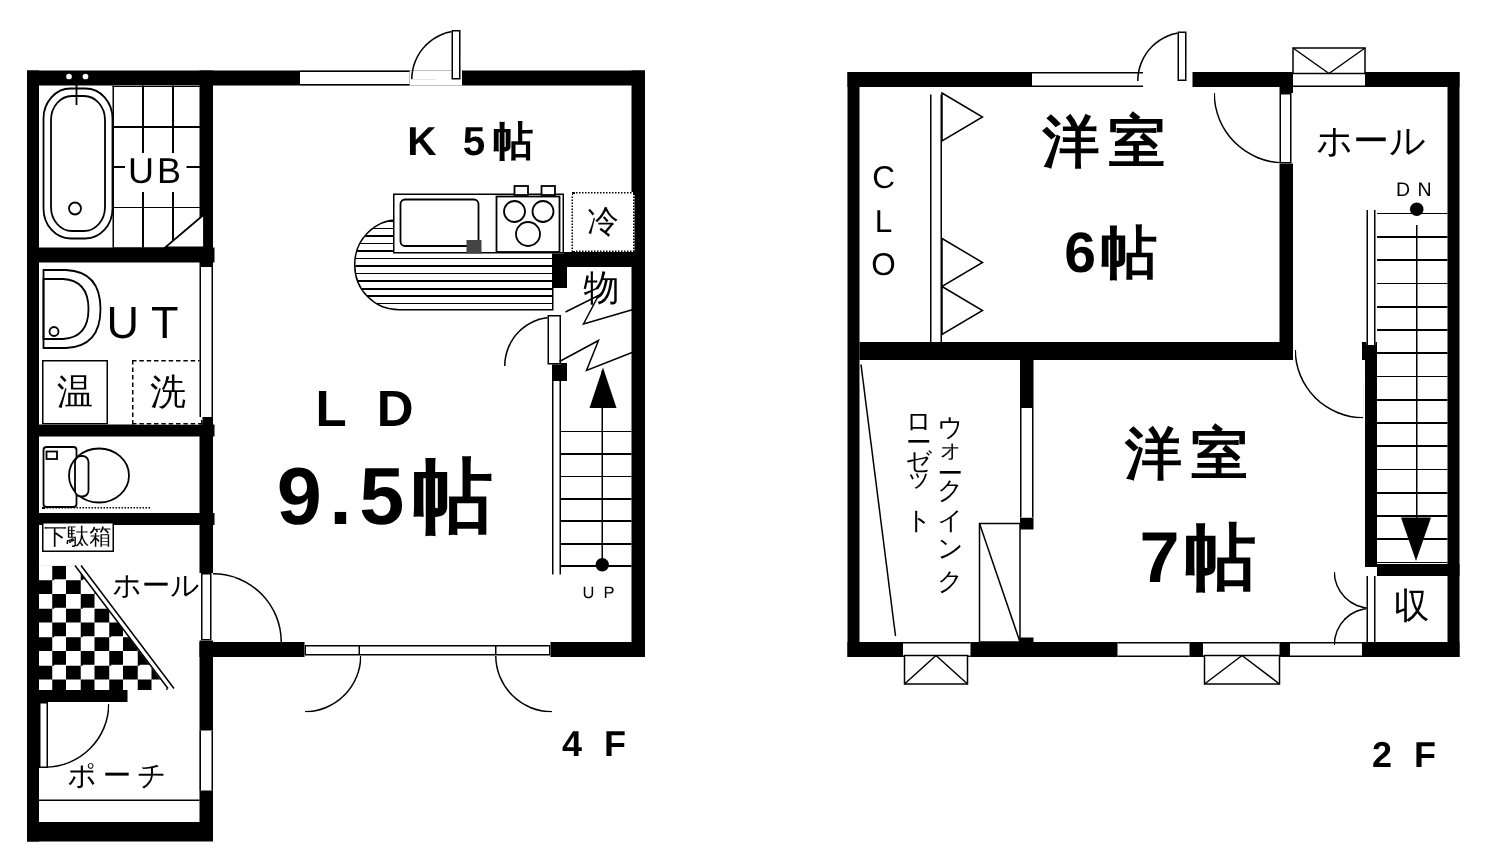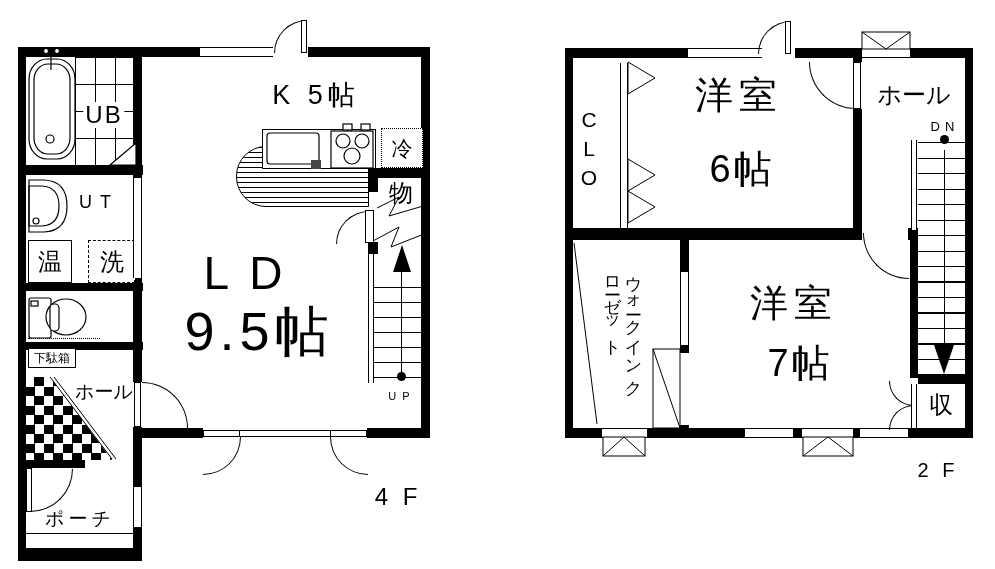--- a/index.html
+++ b/index.html
@@ -10,21 +10,21 @@
   .gap{position:absolute;background:#fff;z-index:3}
   .win-h{position:absolute;background:#fff;border-top:1px solid #000;border-bottom:1px solid #000;z-index:3}
   .win-v{position:absolute;background:#fff;border-left:1px solid #000;border-right:1px solid #000;z-index:3}
   .arc{position:absolute;border:0 solid #000;z-index:3}
   .arc.tl{border-top-left-radius:100% 100%;border-top-width:1px;border-left-width:1px}
   .arc.tr{border-top-right-radius:100% 100%;border-top-width:1px;border-right-width:1px}
   .arc.bl{border-bottom-left-radius:100% 100%;border-bottom-width:1px;border-left-width:1px}
   .arc.br{border-bottom-right-radius:100% 100%;border-bottom-width:1px;border-right-width:1px}
   .leaf{position:absolute;background:#fff;border:1px solid #000;box-sizing:border-box;z-index:4}
   .lbl{position:absolute;white-space:nowrap;line-height:1;transform:translate(-50%,-50%);z-index:5}
-  .b{font-weight:normal}
+  .b{font-weight:bold}
   .vtext{writing-mode:vertical-rl;text-orientation:upright}
   .treads1{position:absolute;background:repeating-linear-gradient(to bottom,#000 0 1px,transparent 1px 15px);z-index:3}
   .treads2{position:absolute;background:repeating-linear-gradient(to bottom,#000 0 1px,transparent 1px 15.5px);z-index:3}
   .tiles{position:absolute;z-index:1;background-image:
      repeating-linear-gradient(to right,#000 0 1px,transparent 1px 20px),
      repeating-linear-gradient(to bottom,#000 0 1px,transparent 1px 27px)}
   .checker{position:absolute;z-index:1;
      background:conic-gradient(#000 0 90deg,#fff 90deg 180deg,#000 180deg 270deg,#fff 270deg) 0 0/19px 19px;
      clip-path:polygon(0 0,29% 0,100% 100%,0 100%)}
   .hatch{position:absolute;z-index:1;border:1px solid #000;border-radius:30px 0 0 30px;
@@ -93,30 +93,30 @@
     <div class="abs" style="left:28px;top:338px;width:72px;height:0;border-top:1px dotted #000;z-index:3"></div>
     <div class="abs" style="left:25px;top:533px;width:108px;height:1px;background:#000;z-index:2"></div>
 
     <div class="treads1" style="left:374px;top:287px;width:47px;height:92px"></div>
     <div class="win-v" style="left:368px;top:254px;width:4px;height:129px"></div>
     <div class="abs" style="left:401px;top:247px;width:1px;height:130px;background:#000;z-index:3"></div>
     <div class="abs" style="left:397px;top:372px;width:9px;height:9px;border-radius:50%;background:#000;z-index:3"></div>
     <div class="abs" style="left:393px;top:245px;width:0;height:0;border-left:9px solid transparent;border-right:9px solid transparent;border-bottom:27px solid #000;z-index:3"></div>
 
     <span class="lbl" style="left:104px;top:115px;font-size:24px;letter-spacing:2px;background:#fff;padding:1px 2px">UB</span>
-    <span class="lbl" style="left:99px;top:202px;font-size:18px;letter-spacing:8px">UT</span>
+    <span class="lbl" style="left:99px;top:216px;font-size:30px;letter-spacing:8px">UT</span>
     <span class="lbl" style="left:50px;top:262px;font-size:24px">温</span>
     <span class="lbl" style="left:112px;top:262px;font-size:24px">洗</span>
-    <span class="lbl" style="left:52px;top:358px;font-size:12px">下駄箱</span>
+    <span class="lbl" style="left:52px;top:358px;font-size:15px">下駄箱</span>
     <span class="lbl" style="left:104px;top:391px;font-size:19px">ホール</span>
     <span class="lbl" style="left:80px;top:518px;font-size:19px;letter-spacing:4px">ポーチ</span>
     <span class="lbl b" style="left:316px;top:95px;font-size:27px;letter-spacing:5px">K 5帖</span>
     <span class="lbl" style="left:402px;top:148px;font-size:21px">冷</span>
     <span class="lbl" style="left:401px;top:193px;font-size:24px">物</span>
-    <span class="lbl b" style="left:253px;top:273px;font-size:46px;letter-spacing:20px">LD</span>
+    <span class="lbl b" style="left:253px;top:273px;font-size:34px;letter-spacing:20px">LD</span>
     <span class="lbl b" style="left:259px;top:331px;font-size:54px;letter-spacing:5px">9.5帖</span>
     <span class="lbl" style="left:402px;top:396px;font-size:11px;letter-spacing:6px">UP</span>
     <span class="lbl b" style="left:398px;top:497px;font-size:24px;letter-spacing:4px">4 F</span>
   </div>
 
   <div>
 
     <div class="w" style="left:565px;top:48px;width:408px;height:10px"></div>
     <div class="w" style="left:565px;top:48px;width:8px;height:390px"></div>
     <div class="w" style="left:965px;top:48px;width:8px;height:390px"></div>
@@ -161,23 +161,23 @@
     <div class="abs" style="left:940px;top:135px;width:9px;height:9px;border-radius:50%;background:#000;z-index:3"></div>
     <div class="abs" style="left:934px;top:345px;width:0;height:0;border-left:10px solid transparent;border-right:10px solid transparent;border-top:29px solid #000;z-index:3"></div>
 
     <span class="lbl vtext" style="left:589px;top:151px;font-size:21px;letter-spacing:6px">CLO</span>
     <span class="lbl b" style="left:739px;top:95px;font-size:38px;letter-spacing:6px">洋室</span>
     <span class="lbl b" style="left:742px;top:169px;font-size:38px;letter-spacing:3px">6帖</span>
     <span class="lbl" style="left:914px;top:95px;font-size:24px">ホール</span>
     <span class="lbl" style="left:945px;top:126px;font-size:13px;letter-spacing:5px">DN</span>
     <span class="abs vtext" style="left:598px;top:265px;width:46px;height:138px;font-size:17px;line-height:21px;letter-spacing:1px;z-index:5">ウォークインクローゼット</span>
     <span class="lbl b" style="left:794px;top:303px;font-size:38px;letter-spacing:6px">洋室</span>
-    <span class="lbl b" style="left:800px;top:363px;font-size:38px;letter-spacing:3px">7帖</span>
+    <span class="lbl b" style="left:800px;top:373px;font-size:48px;letter-spacing:3px">7帖</span>
     <span class="lbl" style="left:941px;top:405px;font-size:24px">収</span>
-    <span class="lbl b" style="left:938px;top:470px;font-size:20px;letter-spacing:4px">2 F</span>
+    <span class="lbl b" style="left:938px;top:504px;font-size:24px;letter-spacing:4px">2 F</span>
   </div>
 
   <svg class="fix" width="995" height="569" viewBox="0 0 995 569">
     <g stroke="#000" stroke-width="1.2" fill="none">
 
       <rect x="29" y="59" width="46" height="100" rx="18" ry="20"></rect>
       <rect x="34" y="64" width="36" height="90" rx="14" ry="16"></rect>
       <circle cx="50" cy="139" r="4"></circle>
       <line x1="41" y1="51" x2="62" y2="51"></line>
       <circle cx="46" cy="51" r="2.5" fill="#fff"></circle>

